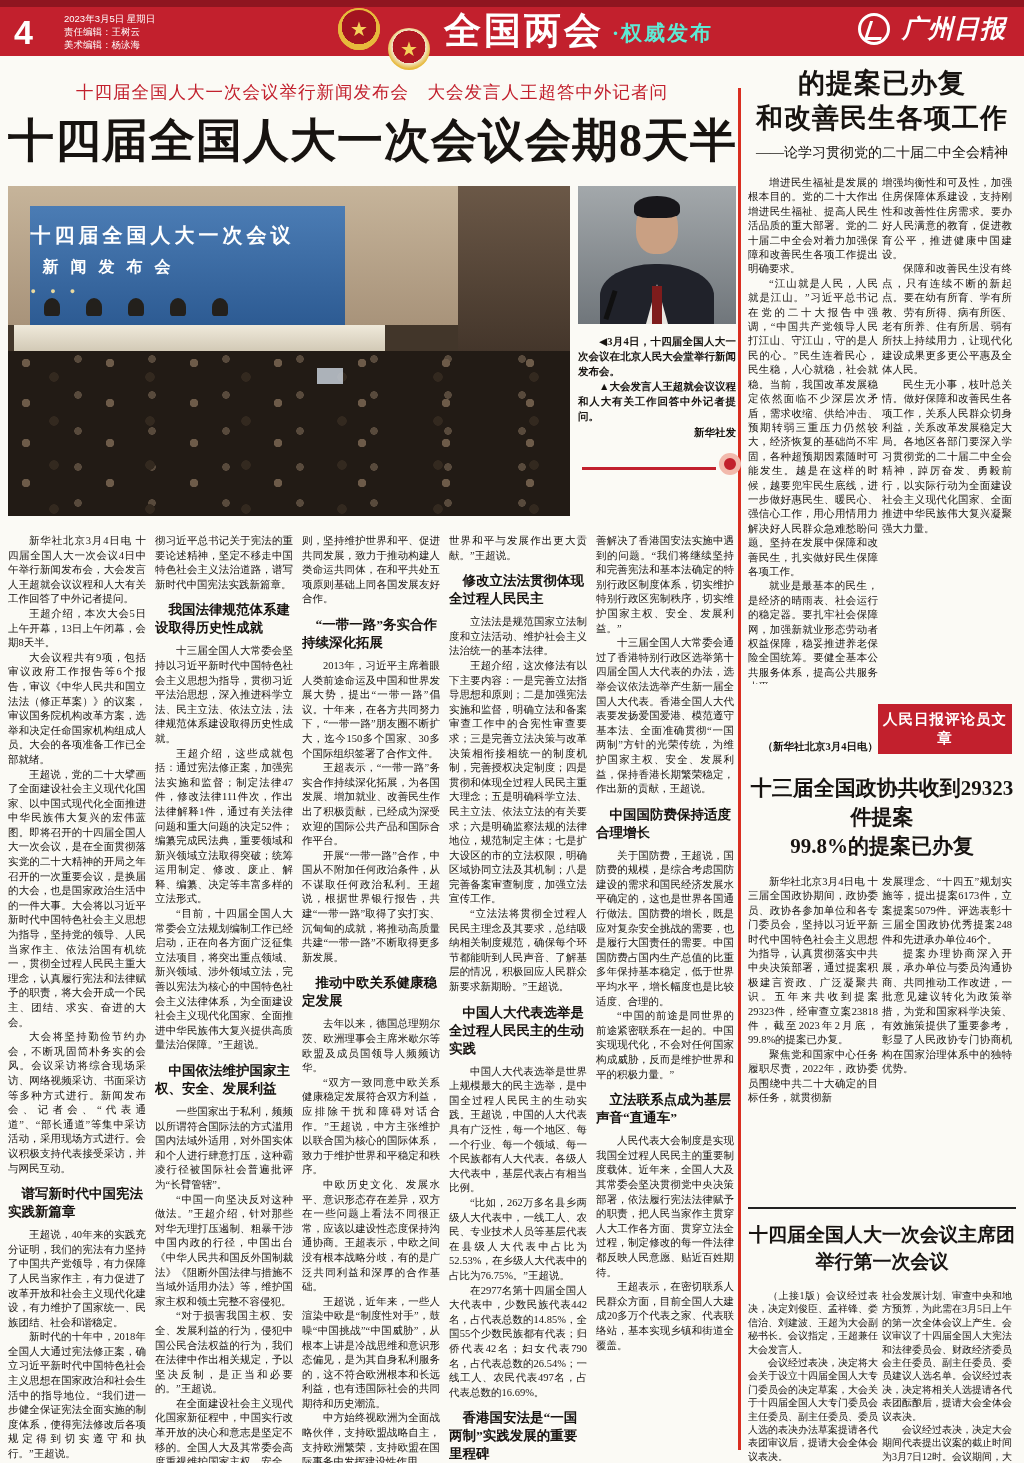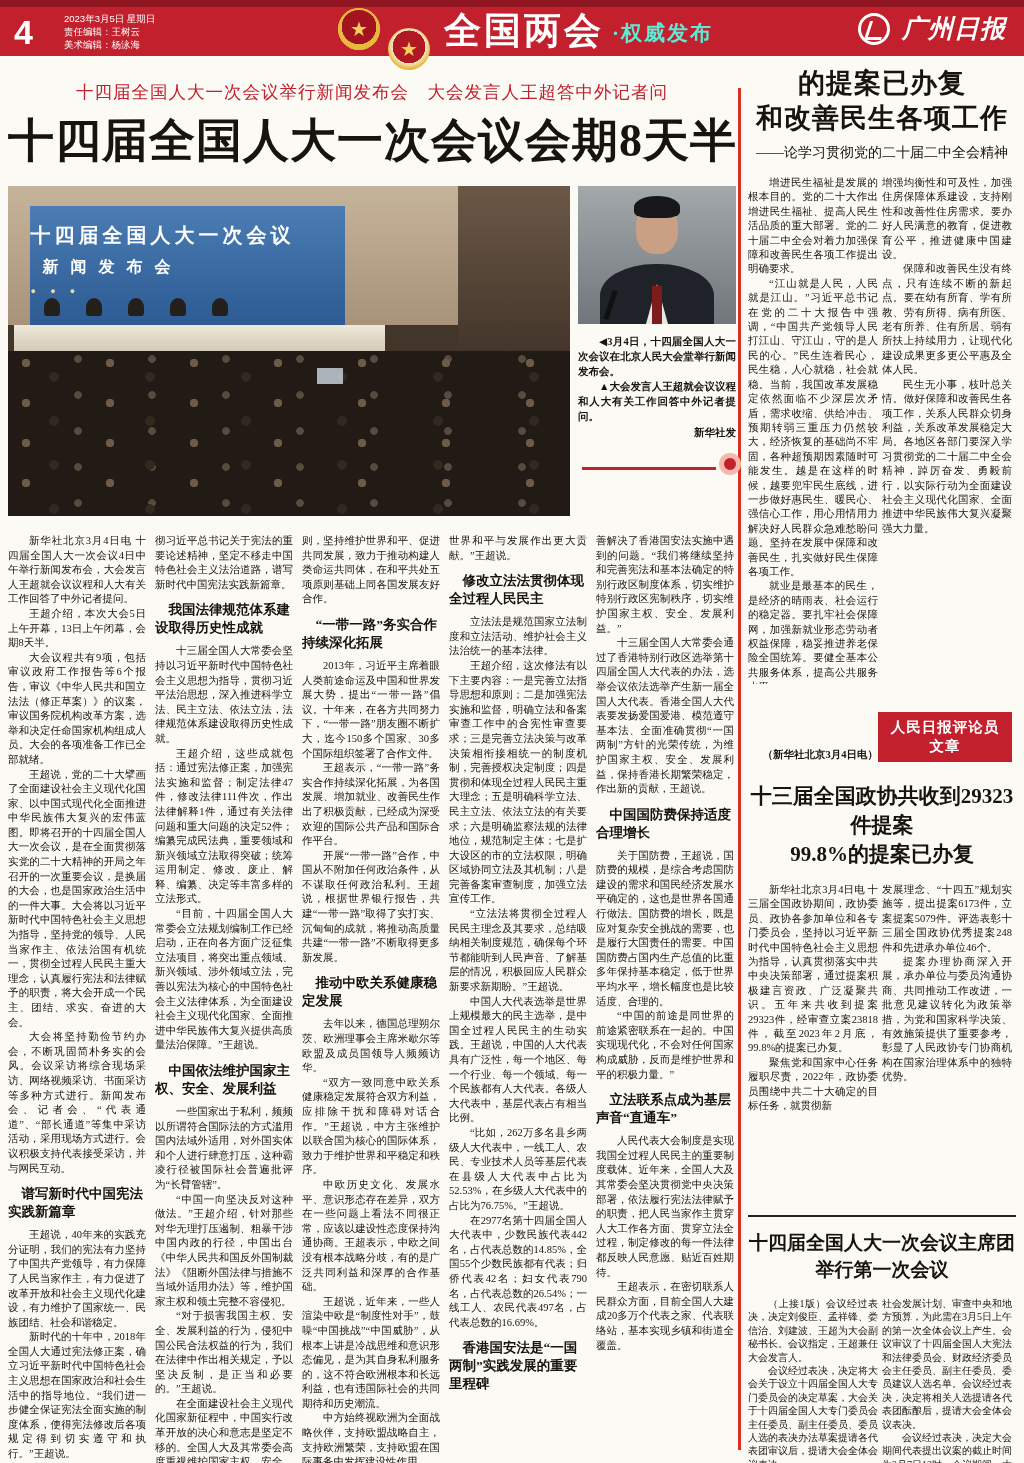--- a/index.html
+++ b/index.html
@@ -77,21 +77,21 @@
   .col .subhead { text-indent:1em; }
 
   
   .ed-title { text-align:center; font-size:27px; font-weight:bold; line-height:35px; letter-spacing:1px; }
   .ed-sub { text-align:center; font-size:14px; font-weight:normal; margin-top:8px; }
   .rcols { display:flex; gap:4px; margin-top:14px; }
   .rcol { width:130px; overflow:hidden; font-size:10.5px; line-height:14.4px; }
   .ed-cols .rcol { height:508px; }
   .ed-foot { display:flex; flex-direction:row; align-items:flex-end; margin-top:4px; }
   .dateline { font-size:10.5px; font-weight:bold; width:130px; text-align:right; }
-  .pd-label { margin-top:24px; width:134px; background:#c2202d; color:#fff; font-weight:bold; font-size:14.5px; text-align:center; padding:6px 12px; letter-spacing:1px; }
+  .pd-label { margin-top:16px; width:134px; background:#c2202d; color:#fff; font-weight:bold; font-size:14.5px; text-align:center; padding:6px 4px; letter-spacing:1px; }
 
   .cppcc { margin-top:20px; }
   .cppcc-h { text-align:center; font-size:21px; font-weight:bold; line-height:29px; }
   .cppcc .rcol { height:316px; }
 
   .presidium { margin-top:16px; border-top:2px solid #222; padding-top:12px; }
   .presidium-h { text-align:center; font-size:19px; font-weight:bold; line-height:27px; }
   .presidium .rcol { height:200px; font-size:10px; line-height:13.4px; }
 </style>
 </head>
@@ -203,20 +203,21 @@
           <div class="para">中欧历史文化、发展水平、意识形态存在差异，双方在一些问题上看法不同很正常，应该以建设性态度保持沟通协商。王超表示，中欧之间没有根本战略分歧，有的是广泛共同利益和深厚的合作基础。</div>
           <div class="para">王超说，近年来，一些人渲染中欧是“制度性对手”，鼓噪“中国挑战”“中国威胁”，从根本上讲是冷战思维和意识形态偏见，是为其自身私利服务的，这不符合欧洲根本和长远利益，也有违国际社会的共同期待和历史潮流。</div>
           <div class="para">中方始终视欧洲为全面战略伙伴，支持欧盟战略自主，支持欧洲繁荣，支持欧盟在国际事务中发挥建设性作用。</div>
         </div>
       <div class="col">
           <div class="para cont">世界和平与发展作出更大贡献。”王超说。</div>
           <div class="subhead">修改立法法贯彻体现全过程人民民主</div>
           <div class="para">立法法是规范国家立法制度和立法活动、维护社会主义法治统一的基本法律。</div>
           <div class="para">王超介绍，这次修法有以下主要内容：一是完善立法指导思想和原则；二是加强宪法实施和监督，明确立法和备案审查工作中的合宪性审查要求；三是完善立法决策与改革决策相衔接相统一的制度机制，完善授权决定制度；四是贯彻和体现全过程人民民主重大理念；五是明确科学立法、民主立法、依法立法的有关要求；六是明确监察法规的法律地位，规范制定主体；七是扩大设区的市的立法权限，明确区域协同立法及其机制；八是完善备案审查制度，加强立法宣传工作。</div>
           <div class="para">“立法法将贯彻全过程人民民主理念及其要求，总结吸纳相关制度规范，确保每个环节都能听到人民声音、了解基层的情况，积极回应人民群众新要求新期盼。”王超说。</div>
+          <div class="subhead">中国人大代表选举是全过程人民民主的生动实践</div>
           <div class="para">中国人大代表选举是世界上规模最大的民主选举，是中国全过程人民民主的生动实践。王超说，中国的人大代表具有广泛性，每一个地区、每一个行业、每一个领域、每一个民族都有人大代表。各级人大代表中，基层代表占有相当比例。</div>
           <div class="para">“比如，262万多名县乡两级人大代表中，一线工人、农民、专业技术人员等基层代表在县级人大代表中占比为52.53%，在乡级人大代表中的占比为76.75%。”王超说。</div>
           <div class="para">在2977名第十四届全国人大代表中，少数民族代表442名，占代表总数的14.85%，全国55个少数民族都有代表；归侨代表42名；妇女代表790名，占代表总数的26.54%；一线工人、农民代表497名，占代表总数的16.69%。</div>
           <div class="subhead">香港国安法是“一国两制”实践发展的重要里程碑</div>
         </div>
       <div class="col">
           <div class="para cont">善解决了香港国安法实施中遇到的问题。“我们将继续坚持和完善宪法和基本法确定的特别行政区制度体系，切实维护特别行政区宪制秩序，切实维护国家主权、安全、发展利益。”</div>
           <div class="para">十三届全国人大常委会通过了香港特别行政区选举第十四届全国人大代表的办法，选举会议依法选举产生新一届全国人大代表。香港全国人大代表要发扬爱国爱港、模范遵守基本法、全面准确贯彻“一国两制”方针的光荣传统，为维护国家主权、安全、发展利益，保持香港长期繁荣稳定，作出新的贡献，王超说。</div>
           <div class="subhead">中国国防费保持适度合理增长</div>
           <div class="para">关于国防费，王超说，国防费的规模，是综合考虑国防建设的需求和国民经济发展水平确定的，这也是世界各国通行做法。国防费的增长，既是应对复杂安全挑战的需要，也是履行大国责任的需要。中国国防费占国内生产总值的比重多年保持基本稳定，低于世界平均水平，增长幅度也是比较适度、合理的。</div>

